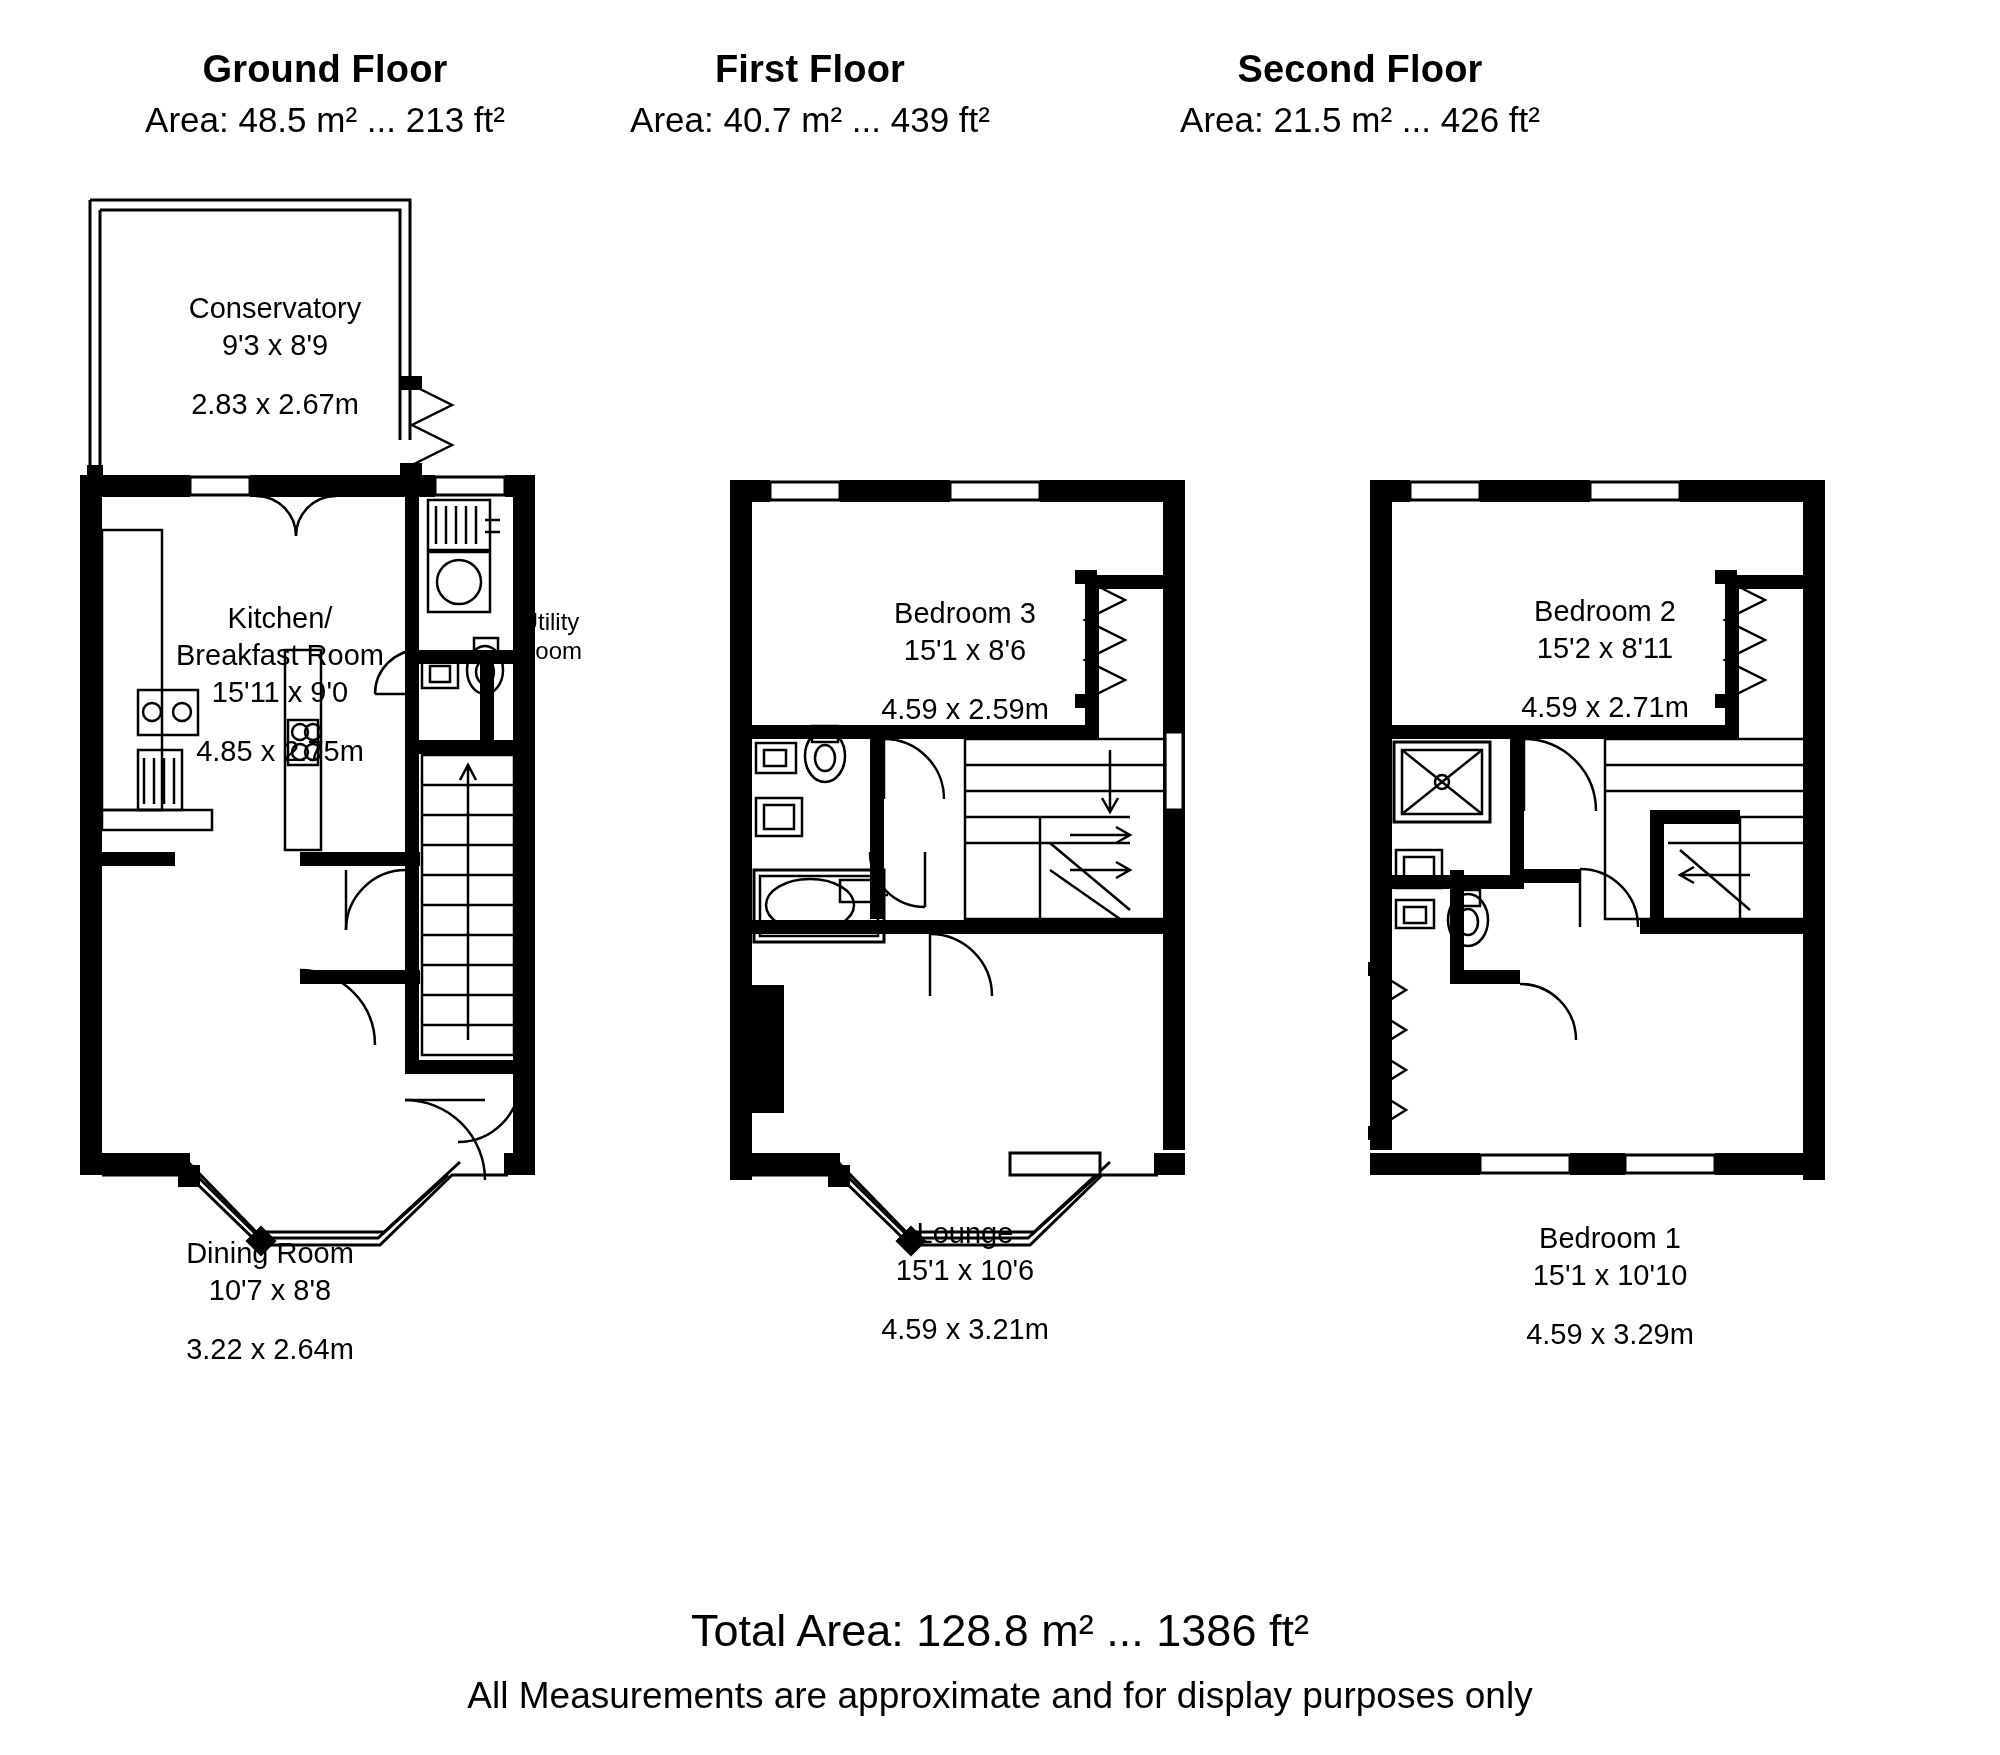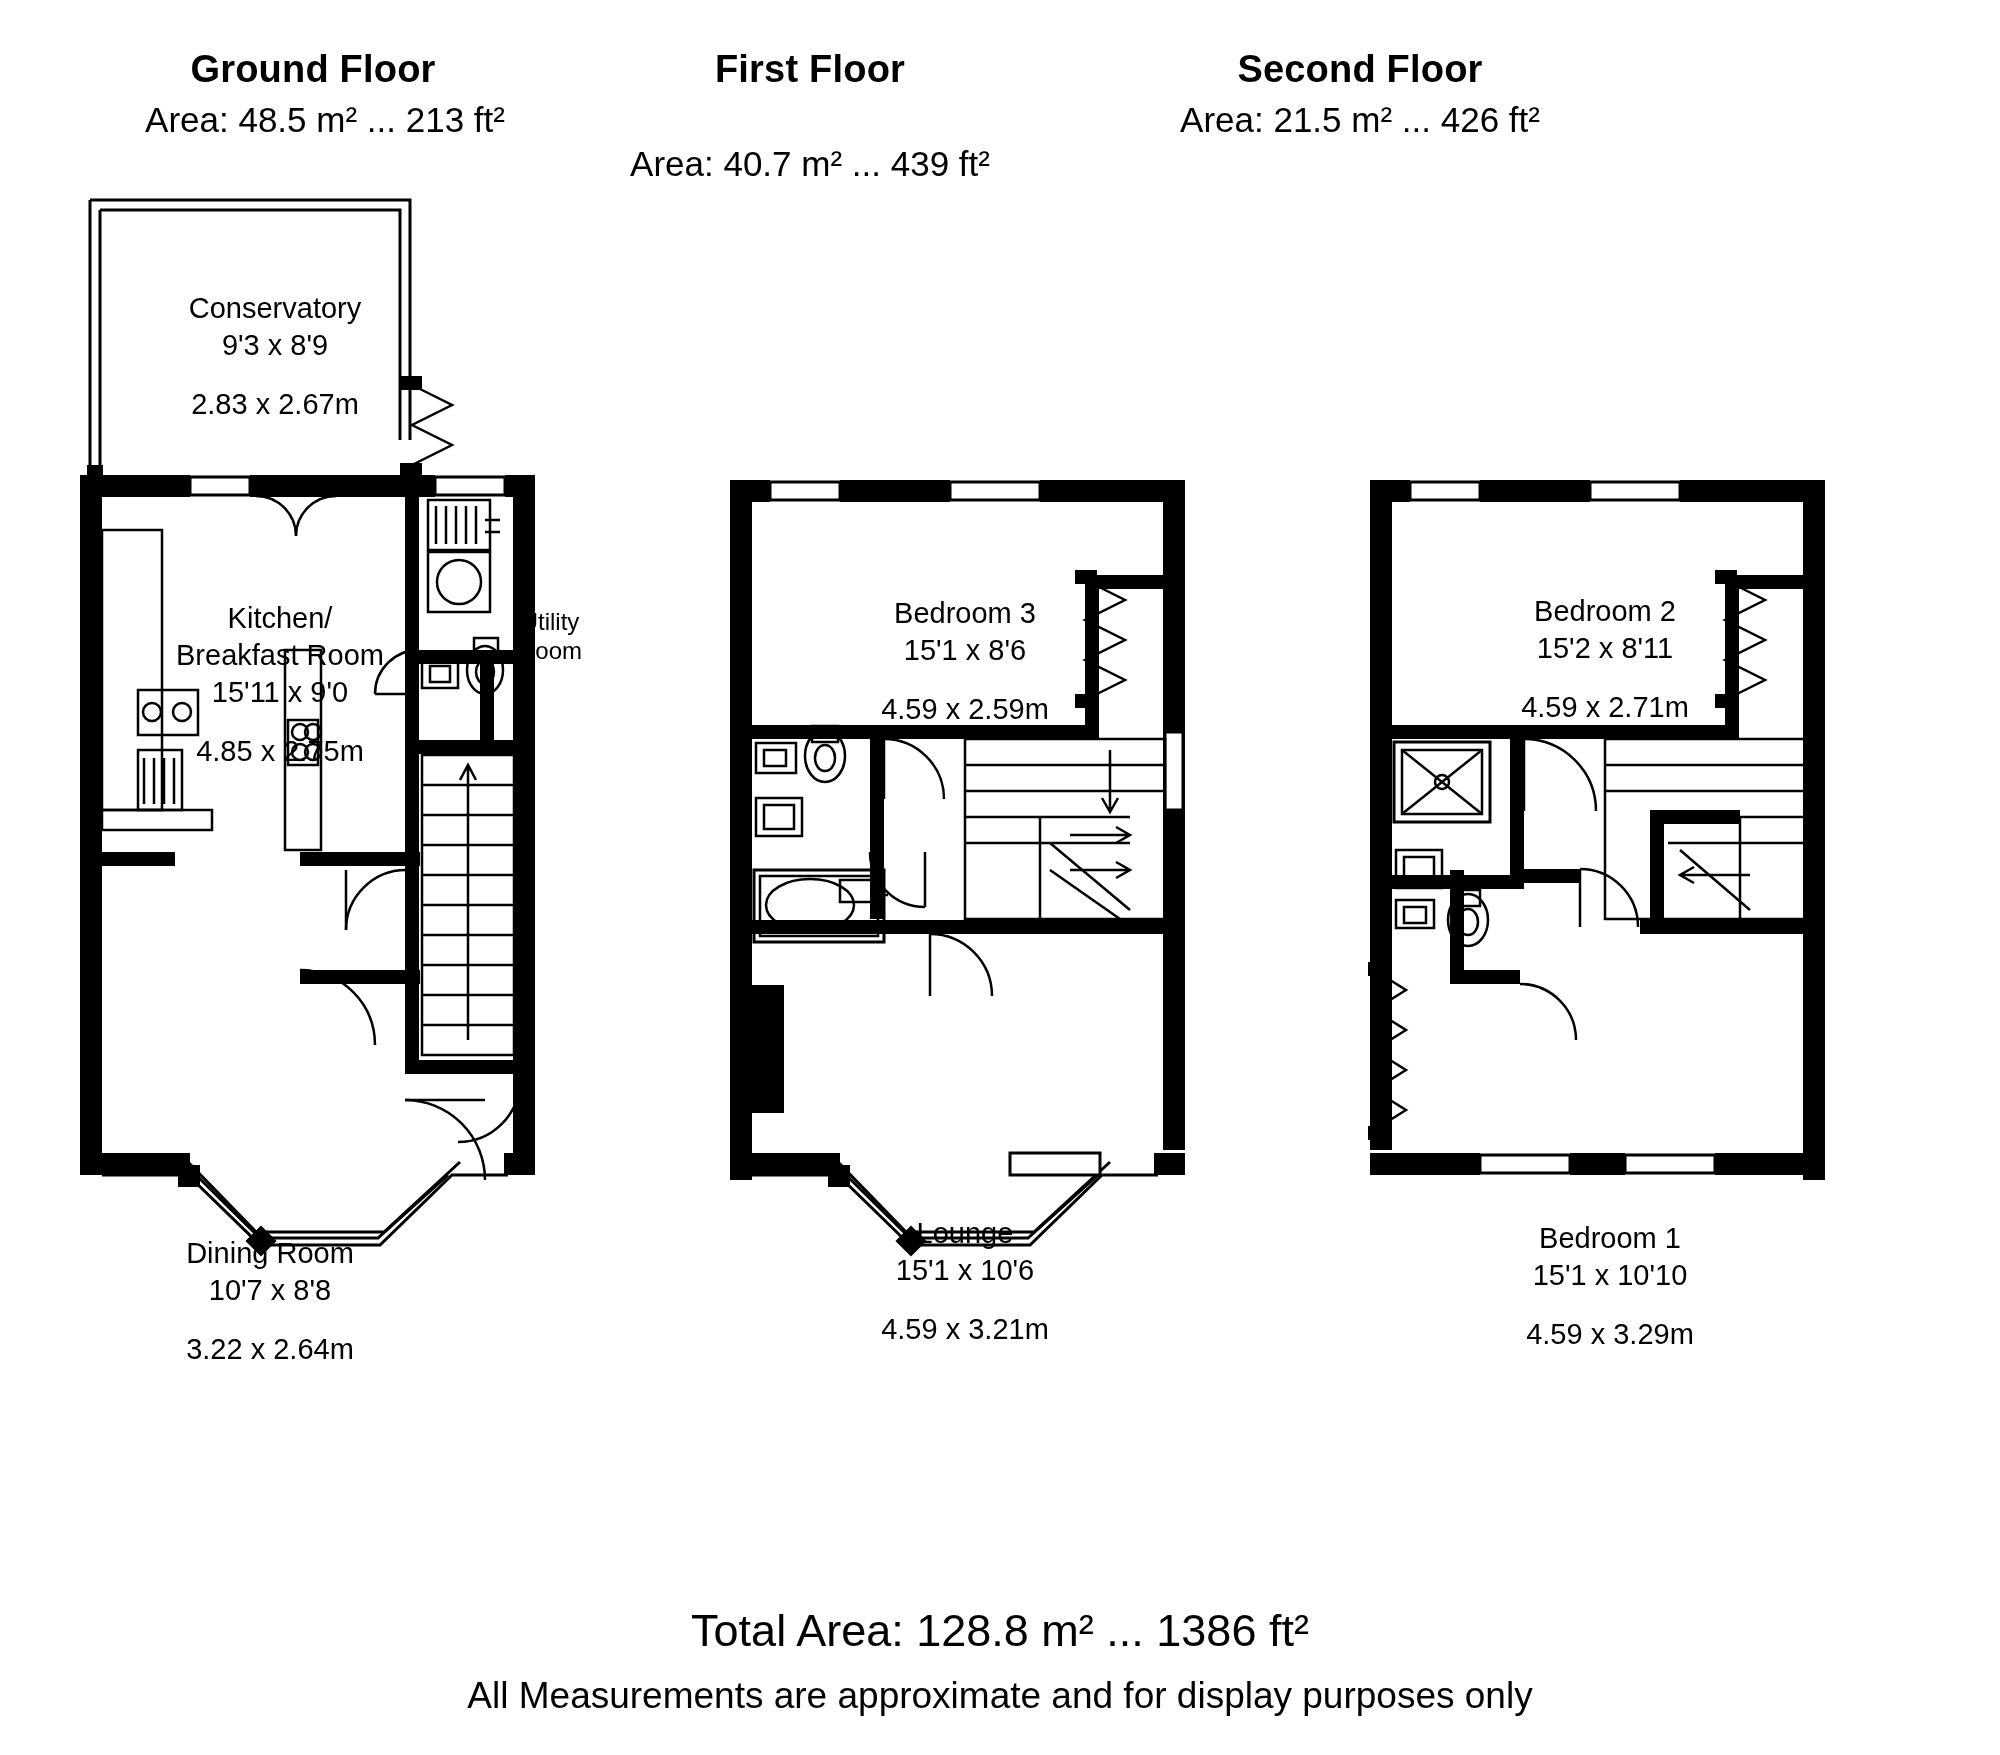--- a/index.html
+++ b/index.html
@@ -61,25 +61,25 @@
     width: 2000px;
     left: 0;
   }
   svg { display: block; }
 </style>
 </head>
 <body>
 
 <div class="canvas">
 
-  <div class="floor-title" style="left:48px; top:48px; width:530px;">Ground Floor</div>
+  <div class="floor-title" style="left:60px; top:48px; width:530px;">Ground Floor</div>
   <div class="floor-area" style="left:40px; top:100px; width:570px;">Area: 48.5 m² ... 213 ft²</div>
 
   <div class="floor-title" style="left:540px; top:48px; width:540px;">First Floor</div>
-  <div class="floor-area" style="left:530px; top:100px; width:560px;margin-top:44px;">Area: 40.7 m² ... 439 ft²</div>
+  <div class="floor-area" style="left:530px; top:100px; width:560px;">Area: 40.7 m² ... 439 ft²</div>
 
   <div class="floor-title" style="left:1080px; top:48px; width:560px;">Second Floor</div>
   <div class="floor-area" style="left:1040px; top:100px; width:640px;">Area: 21.5 m² ... 426 ft²</div>
 
   <svg style="position:absolute; left:60px; top:180px;" width="620" height="1120" viewBox="0 0 620 1120">
 
     <g fill="none" stroke="#000" stroke-width="3">
       <path d="M30 20 L350 20 L350 260 "></path>
       <path d="M40 30 L340 30 L340 260"></path>
       <path d="M30 20 L30 300"></path>

